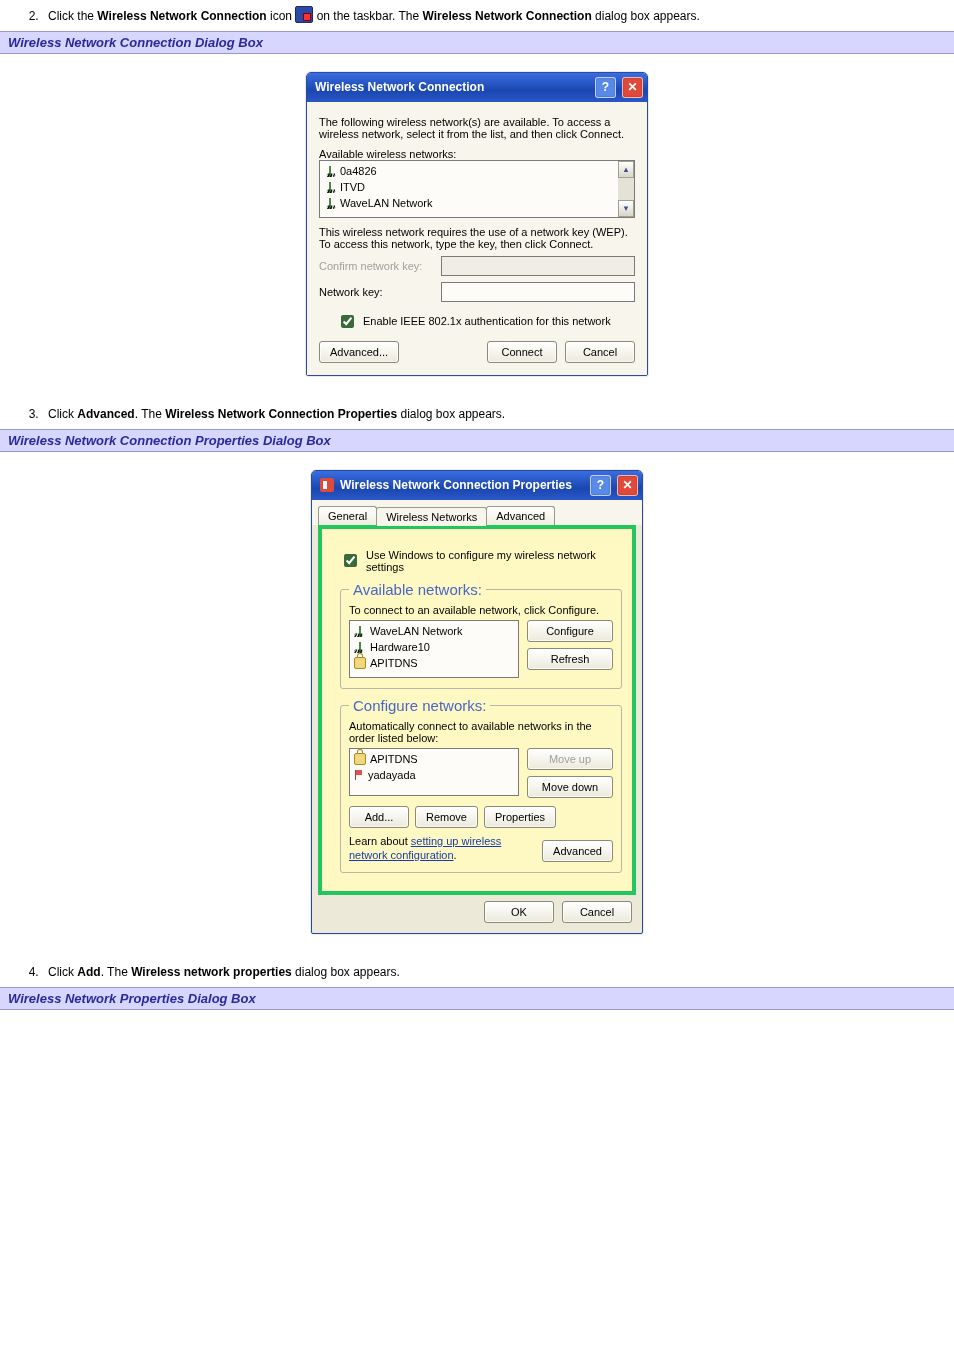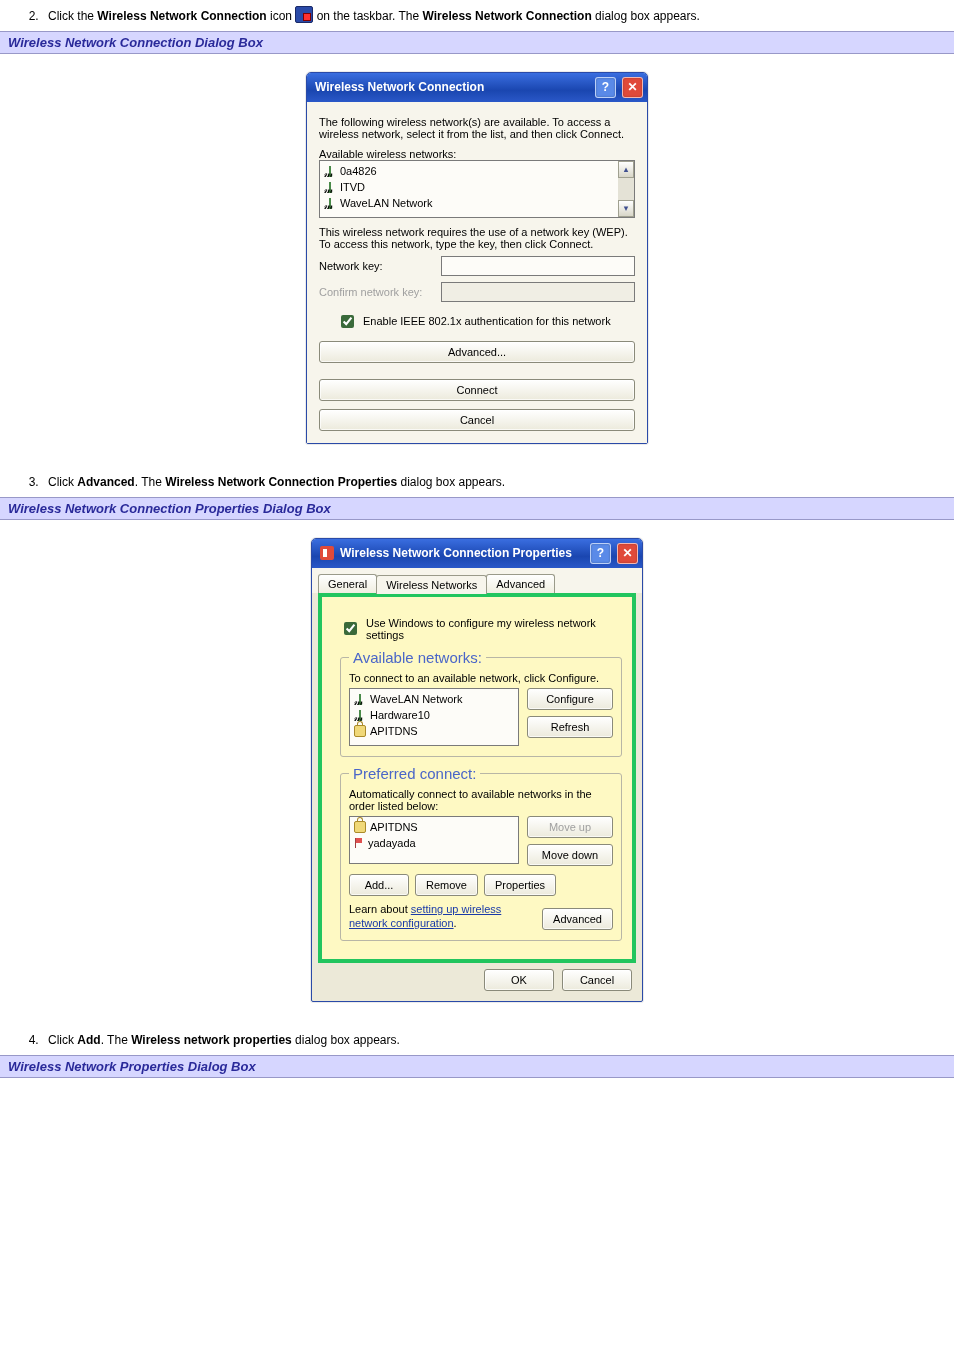--- a/index.html
+++ b/index.html
@@ -99,21 +99,21 @@
   .label { margin: 8px 0 0 0; }
 
   .listbox {
     border: 1px solid #7a7a7a;
     background: #fdfcf8;
     height: 56px;
     overflow: hidden;
     position: relative;
     display: flex;
   }
-  .listbox .items { flex: 1; padding: 2px 4px; }
+  .listbox .items { flex: 1; padding: 2px 4px; text-align: right; }
   .listbox .item { line-height: 16px; display:flex; align-items:center; gap:4px; }
   .ap-icon::before {
     content: "\1D4C2"; 
   }
   .ap-icon {
     display:inline-block; width:12px; height:12px;
     background: radial-gradient(circle at 50% 80%, #4a8a4a 2px, transparent 2px),
                 linear-gradient(#4a8a4a,#4a8a4a);
     background-size: 6px 6px, 2px 10px;
     background-position: center bottom, center;
@@ -142,21 +142,21 @@
     background: #fdfcf8;
     padding: 0 4px;
     font-family: inherit; font-size: 11px;
   }
   .textfield[disabled] { background:#f0eee4; color:#a0a0a0; }
   .disabled-label { color:#a0a0a0; }
 
   .checkbox-row { display:flex; align-items:center; gap:6px; margin: 10px 0 2px 18px; }
   input[type=checkbox] { accent-color:#3a6a3a; }
 
-  .button-row { display:flex; gap:8px; justify-content:flex-end; margin-top:10px;flex-direction:column; }
+  .button-row { display:flex; gap:8px; justify-content:flex-end; margin-top:10px; }
   .button-row.left-first .spacer { flex:1; }
   .xp-btn {
     min-width: 70px;
     height: 22px;
     padding: 0 10px;
     background: linear-gradient(#ffffff,#eceadc);
     border: 1px solid #8a8a7a;
     border-radius: 3px;
     font-family: Tahoma, sans-serif;
     font-size: 11px;
@@ -288,26 +288,26 @@
             </div>
         </div>
         <div class="scrollbar">
           <div class="sb-btn">▴</div>
           <div class="sb-btn">▾</div>
         </div>
       </div>
       <p style="margin-top:8px">This wireless network requires the use of a network key (WEP). To access this network, type the key, then click Connect.</p>
 
       <div class="field-row">
+        <div class="flabel disabled-label">Confirm network key:</div>
+        <input class="textfield" type="text" disabled="" style="">
+      </div>
+      <div class="field-row">
         <div class="flabel">Network key:</div>
         <input class="textfield" type="text" style="">
-      </div>
-      <div class="field-row">
-        <div class="flabel disabled-label">Confirm network key:</div>
-        <input class="textfield" type="text" disabled="" style="">
       </div>
 
       <div class="checkbox-row">
         <input type="checkbox" checked="" style="">
         <span>Enable IEEE 802.1x authentication for this network</span>
       </div>
 
 
       <div class="button-row left-first">
         <button class="xp-btn">Advanced...</button>
@@ -370,21 +370,21 @@
             </div>
           </div>
           <div class="col-btns">
             <button class="xp-btn">Configure</button>
             <button class="xp-btn">Refresh</button>
           </div>
         </div>
       </fieldset>
 
       <fieldset class="group">
-        <legend>Preferred connect:</legend>
+        <legend>Configure networks:</legend>
         <div>Automatically connect to available networks in the order listed below:</div>
         <div class="twocol" style="margin-top:4px">
           <div class="col-list">
             <div class="mini-list pref-list">
               <div class="item">
                   <span class="lock-icon"></span>
                   <span>APITDNS</span>
                 </div>
               <div class="item">
                   <span class="flag-icon"></span>

